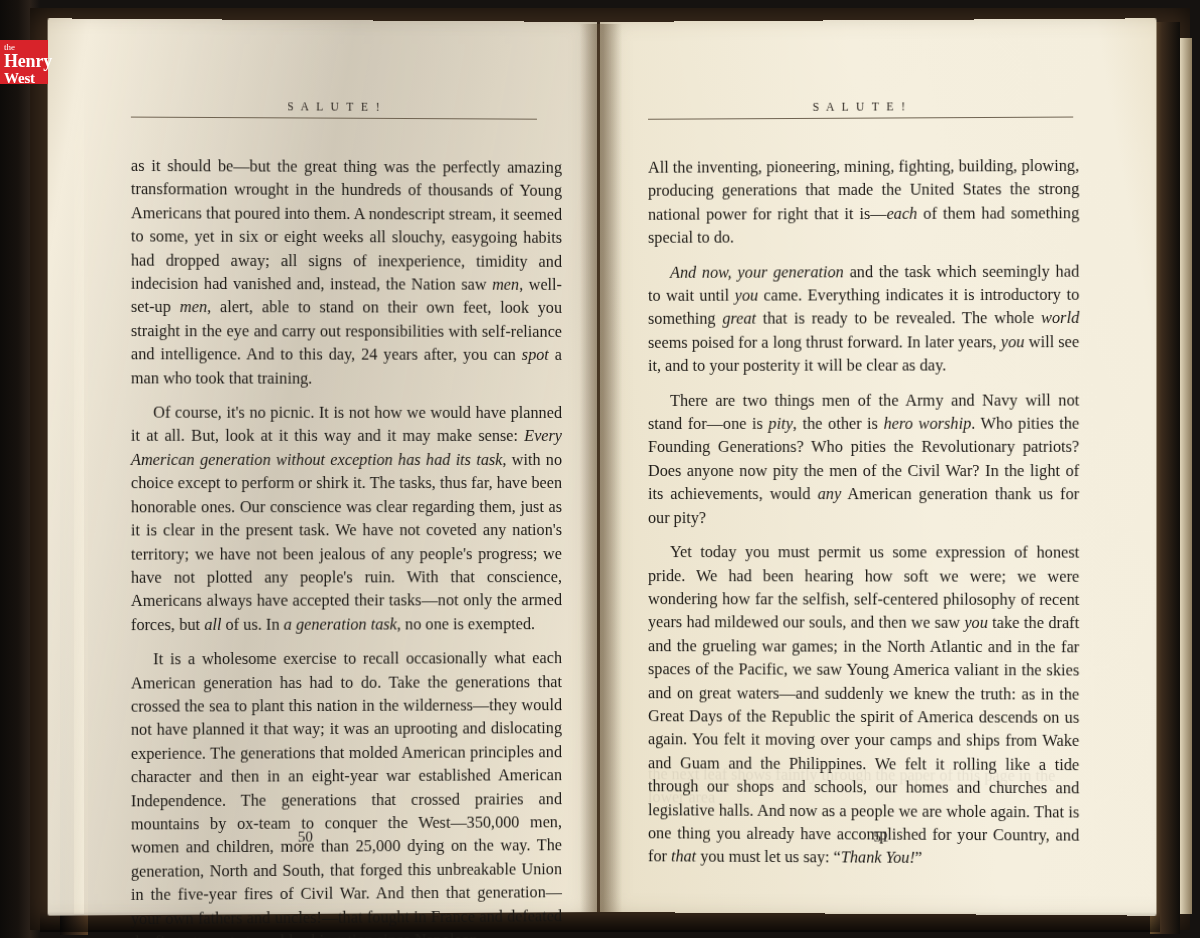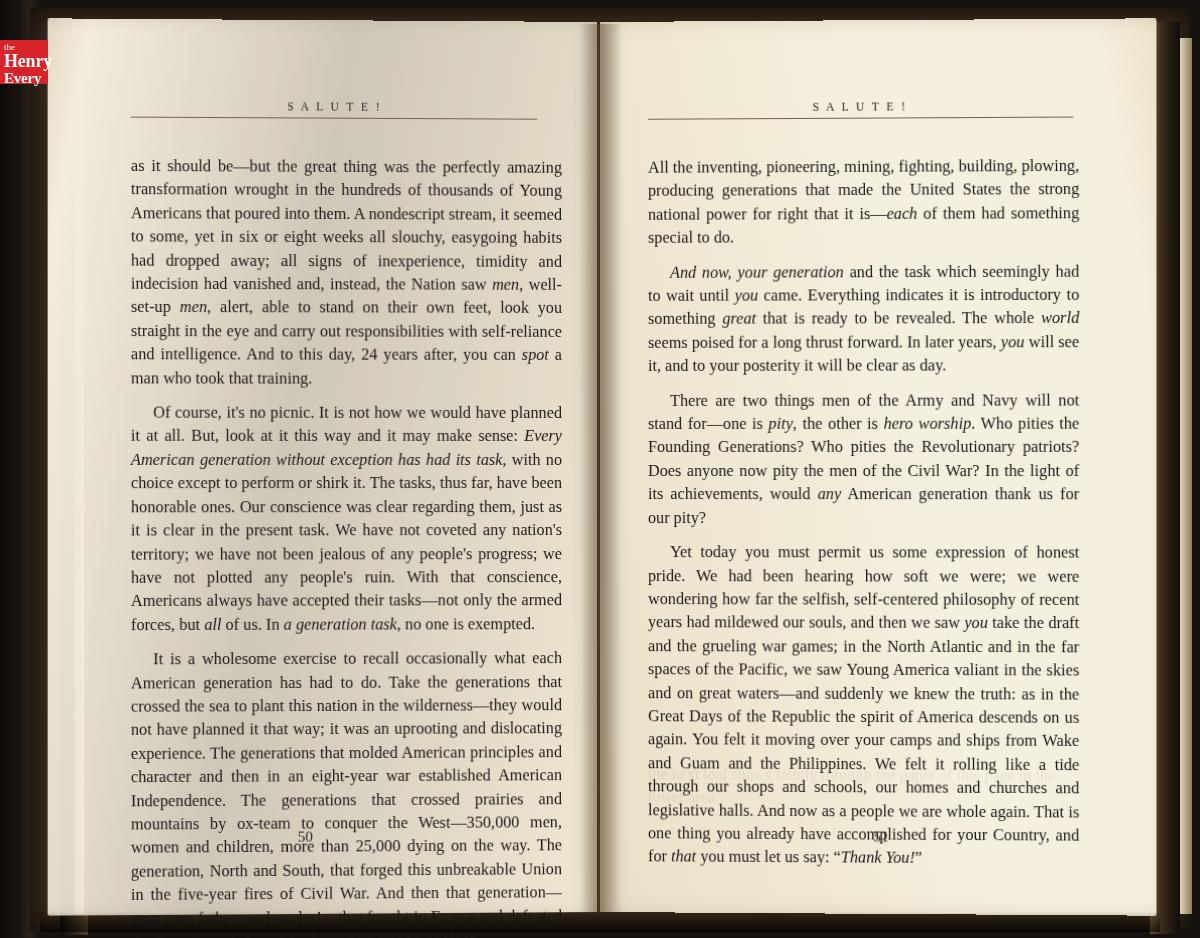--- a/index.html
+++ b/index.html
@@ -244,15 +244,15 @@
       <div class="folio">51</div>
     </div>
   </div>
 
   <div class="gutter"></div>
   <div class="shadow-bottom"></div>
 
   <div class="logo">
     <div class="l1">the</div>
     <div class="l2">Henry</div>
-    <div class="l3">Every</div>
+    <div class="l3">West</div>
   </div>
 </div>
 
 </body></html>

